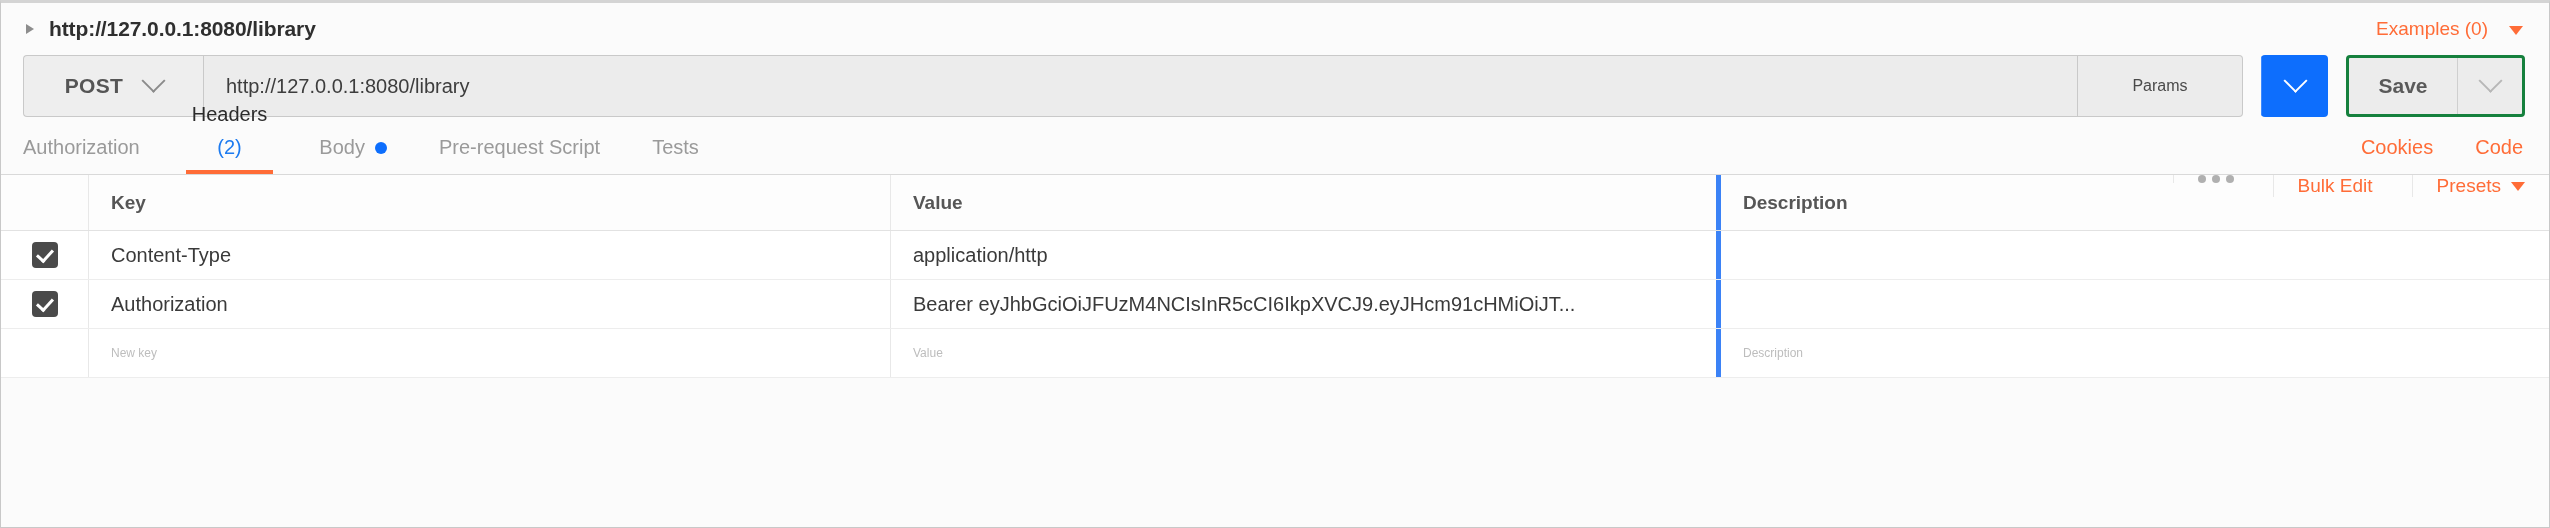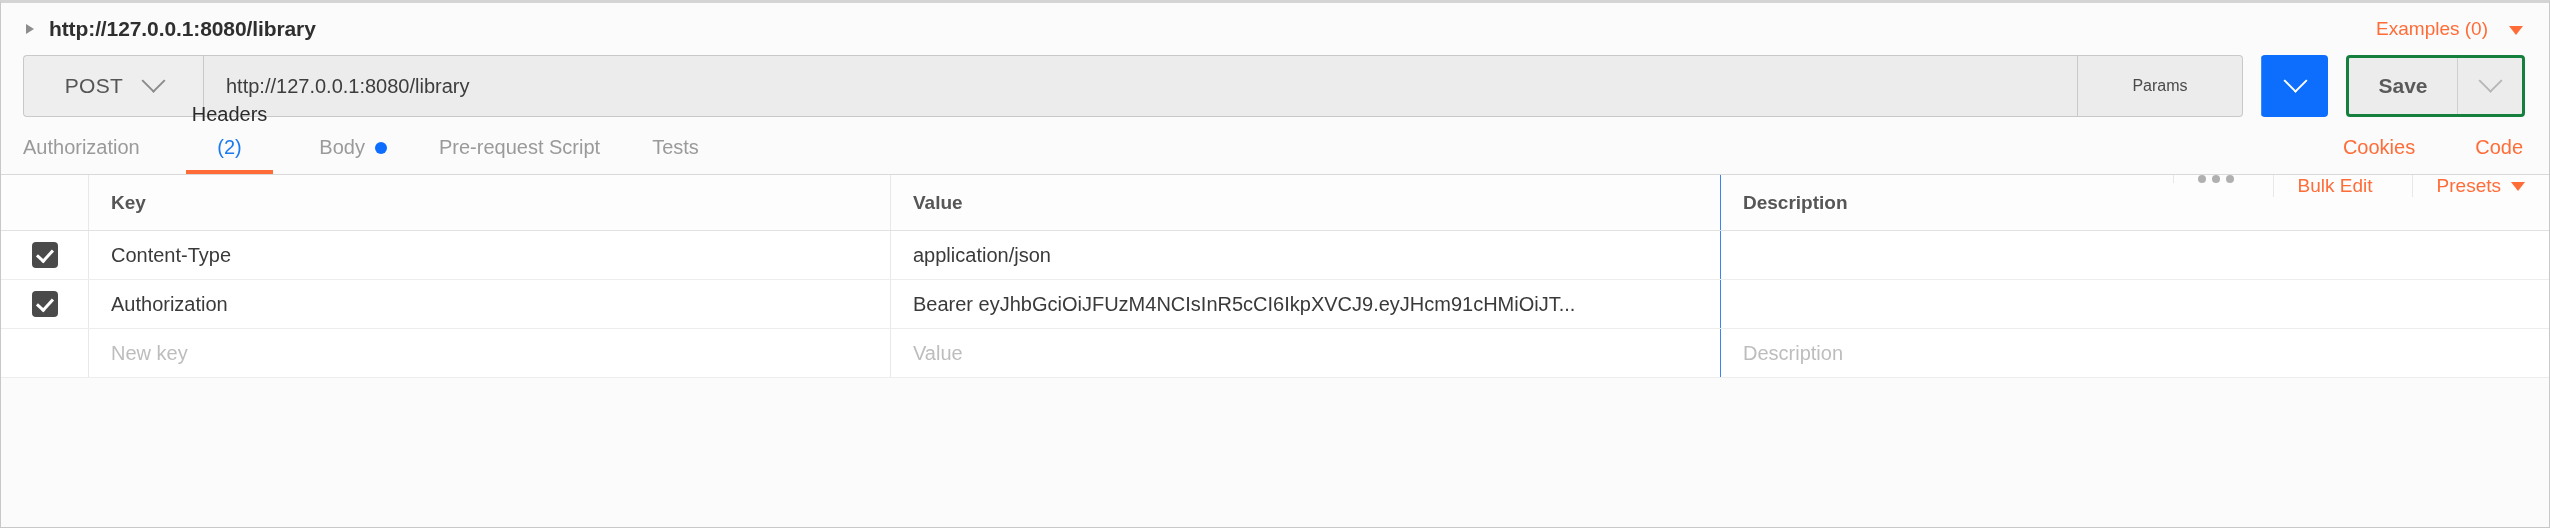--- a/index.html
+++ b/index.html
@@ -92,21 +92,21 @@
     border-radius: 4px 0 0 4px;
     display: flex;
     align-items: center;
     justify-content: center;
     gap: 22px;
     cursor: pointer;
     box-sizing: border-box;
   }
   .method-label {
     font-size: 21px;
-    font-weight: normal;
+    font-weight: bold;
     color: #555555;
     letter-spacing: 0.3px;
   }
   .chev {
     display: inline-block;
     width: 15px;
     height: 15px;
     border-right: 2.6px solid #8b8b8b;
     border-bottom: 2.6px solid #8b8b8b;
     transform: rotate(45deg) translate(-4px, -4px);
@@ -232,21 +232,21 @@
     width: 12px; height: 12px;
     border-radius: 50%;
     background: #0d6efd;
     display: inline-block;
   }
   .tabs-spacer { flex: 1 1 auto; }
   .tab-link {
     font-size: 20px;
     color: #ff6c37;
     padding-bottom: 15px;
-    margin-left: 60px;
+    margin-left: 42px;
     cursor: pointer;
     white-space: nowrap;
   }
 
   
   .tbl { width: 100%; background: #7f1d1d; }
   .thead-row {
     display: flex;
     align-items: center;
     height: 56px;
@@ -274,21 +274,21 @@
     border-right: 1px solid #e8e8e8;
     box-sizing: border-box;
   }
   .col-val {
     width: 830px;
     flex: 0 0 830px;
     padding-left: 22px;
     align-self: stretch;
     display: flex;
     align-items: center;
-    border-right: 1px solid #3b82f6;
+    border-right: 5px solid #3b82f6;
     box-sizing: border-box;
   }
   .col-desc {
     flex: 1 1 auto;
     padding-left: 22px;
     align-self: stretch;
     display: flex;
     align-items: center;
     box-sizing: border-box;
     min-width: 0;
@@ -345,21 +345,21 @@
     box-sizing: border-box;
   }
   .cell-text {
     font-size: 20px;
     color: #3a3a3a;
     white-space: nowrap;
     overflow: hidden;
     text-overflow: ellipsis;
   }
   .cell-placeholder {
-    font-size: 20px;
+    font-size: 12px;
     color: #bdbdbd;
     white-space: nowrap;
   }
   .cbox {
     width: 26px; height: 26px;
     border-radius: 4px;
     background: #4a4a4a;
     position: relative;
     cursor: pointer;
   }
@@ -463,21 +463,21 @@
     </div>
 
     <div class="trow">
       <div class="col-check">
         <span class="cbox"></span>
       </div>
       <div class="col-key">
         <span class="cell-text">Content-Type</span>
       </div>
       <div class="col-val">
-        <span class="cell-text">application/json</span>
+        <span class="cell-text">application/http</span>
       </div>
       <div class="col-desc">
         <span class="cell-text"></span>
       </div>
     </div>
 
     <div class="trow">
       <div class="col-check">
         <span class="cbox"></span>
       </div>

